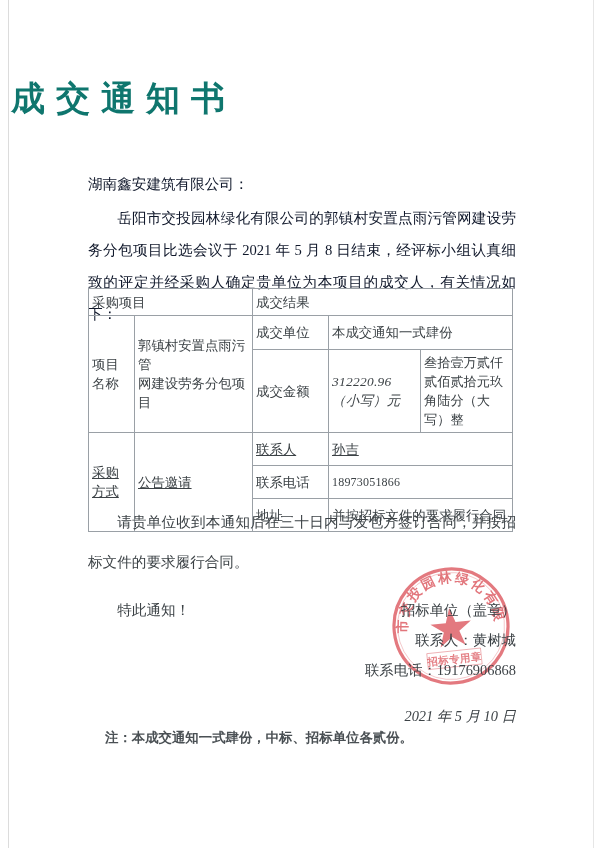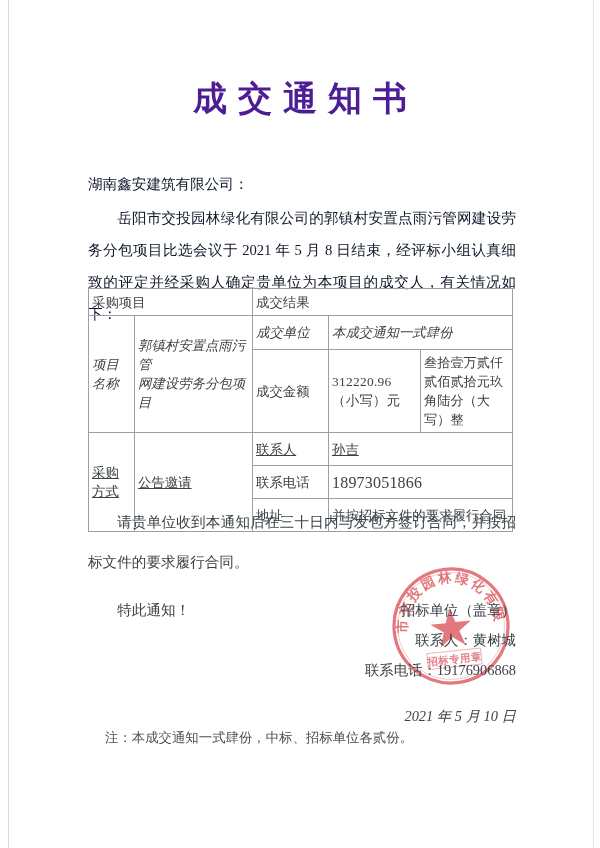--- a/index.html
+++ b/index.html
@@ -32,27 +32,26 @@
     position: absolute;
     left: 0; top: 0;
     width: 600px; height: 848px;
   }
 
   
   .doc-title {
     position: absolute;
     left: 0; top: 78px;
     width: 600px;
-    text-align: center;
     font-family: "DejaVu Sans", "Liberation Sans", sans-serif;
     font-weight: bold;
     font-size: 34px;
     letter-spacing: 11px;
     text-indent: 11px;
-    color: #4c1d95;
+    color: #0f766e;
     line-height: 40px;
   }
 
   
   .body-block {
     position: absolute;
     left: 88px; top: 168px;
     width: 428px;
     color: #0f172a;
     font-size: 14.6px;
@@ -84,32 +83,33 @@
     padding: 3px 3px;
     line-height: 19px;
   }
   .col-a { width: 46px; }
   .col-b { width: 118px; }
   .col-c { width: 76px; }
   .col-d { width: 92px; }
   .col-e { width: 92px; }
 
   .hdr-row td { height: 20px; }
-  .row-unit td { height: 27px; font-style: italic; }
+  .row-unit td { height: 27px; }
   .row-amount td { height: 62px; }
   .row-contact td { height: 26px; text-decoration: underline; }
   .row-phone td { height: 26px; }
   .row-addr td { height: 26px; }
 
   .cell-num {
     font-family: "Liberation Serif", "DejaVu Serif", serif;
     letter-spacing: 0.3px;
+    font-style: italic;
   }
   .cell-phone {
-    font-size: 16px;
+    font-size: 12px;
     letter-spacing: 0.2px;
   }
   .amount-upper {
     font-size: 13.2px;
     line-height: 17px;
   }
 
   
   .closing-block {
     position: absolute;
@@ -150,20 +150,21 @@
     pointer-events: none;
   }
 
   
   .footer-note {
     position: absolute;
     left: 105px; top: 728px;
     color: #4a5054;
     font-size: 13.4px;
     line-height: 20px;
+    font-weight: bold;
   }
 </style>
 </head>
 <body>
 
 <div class="page">
 
   <div class="scan-edge-left"></div>
   <div class="scan-edge-right"></div>
 

